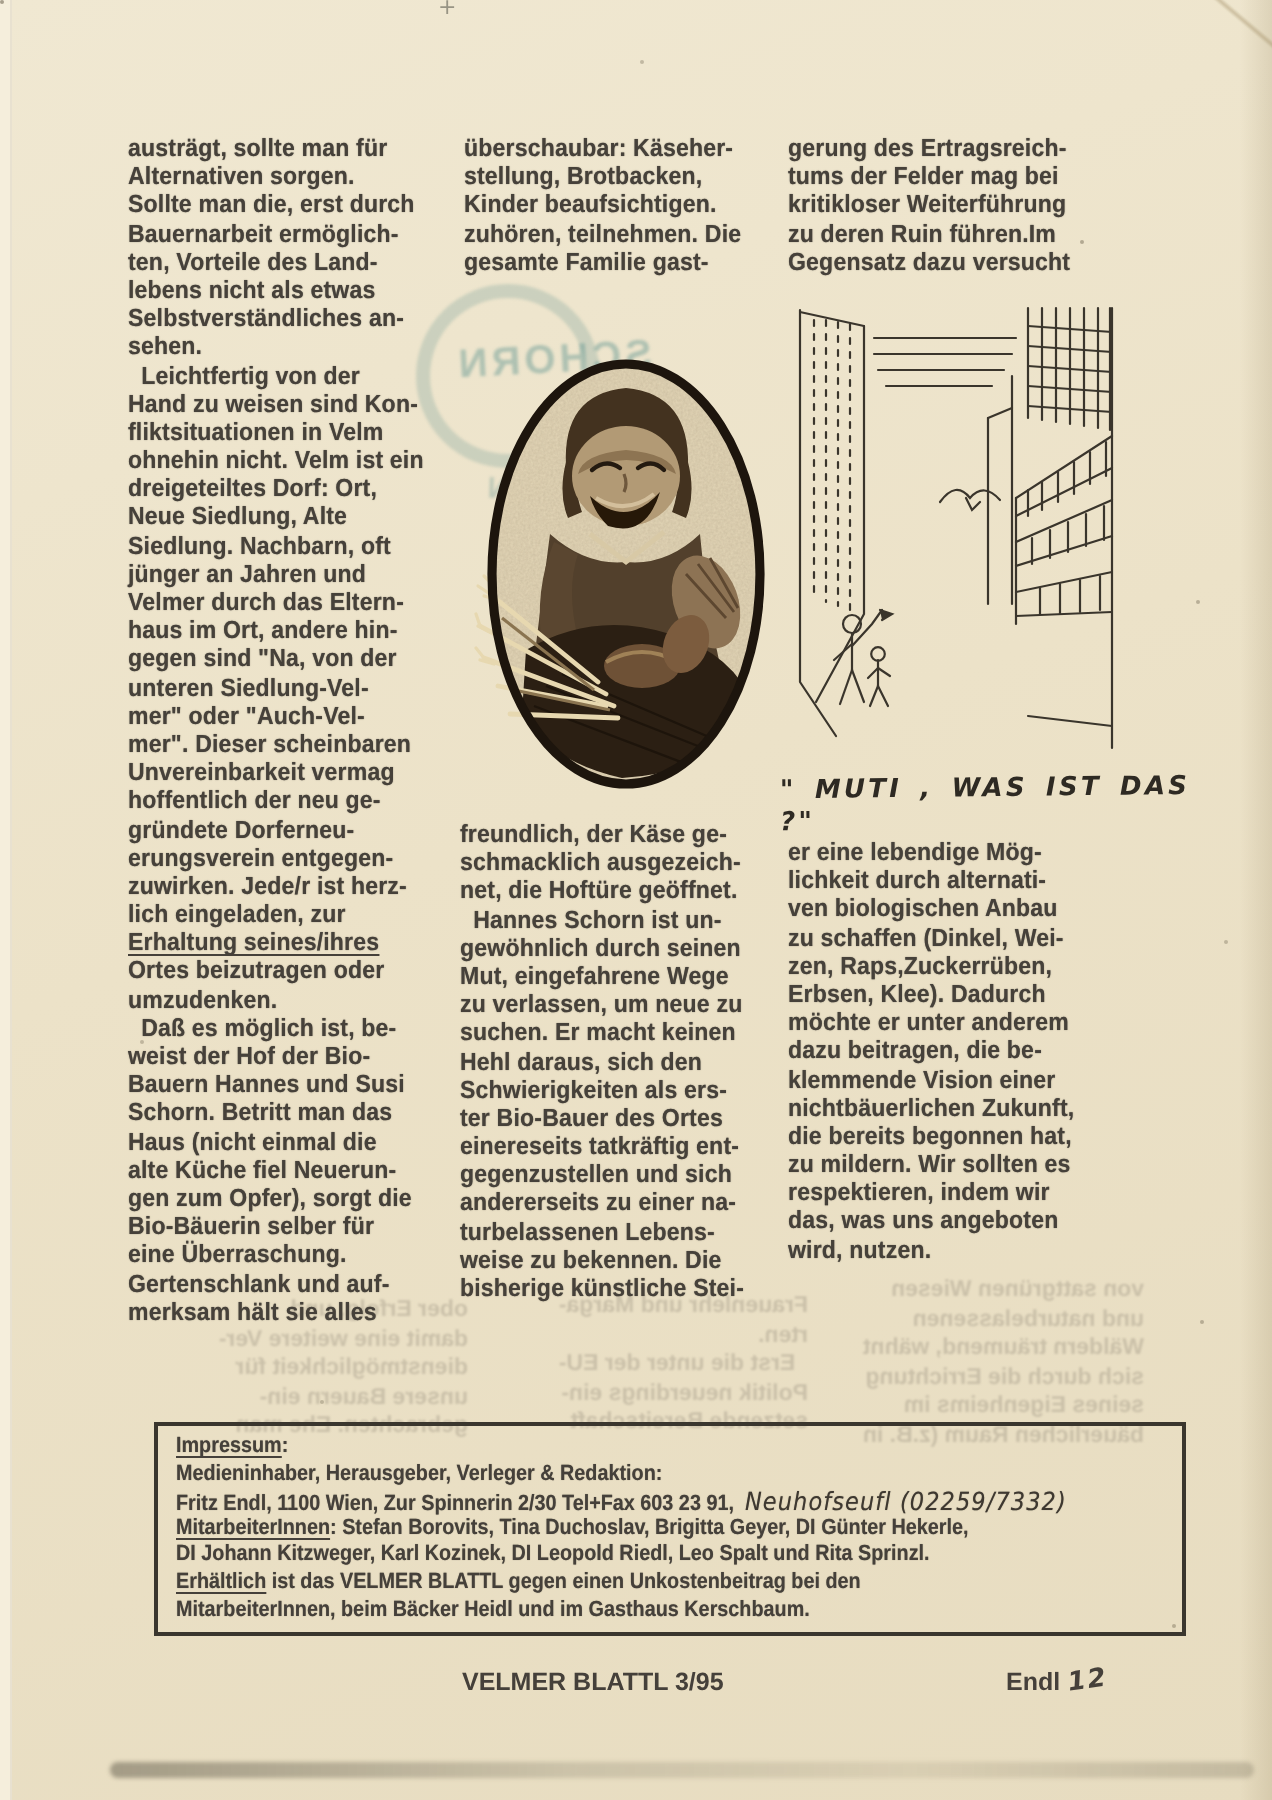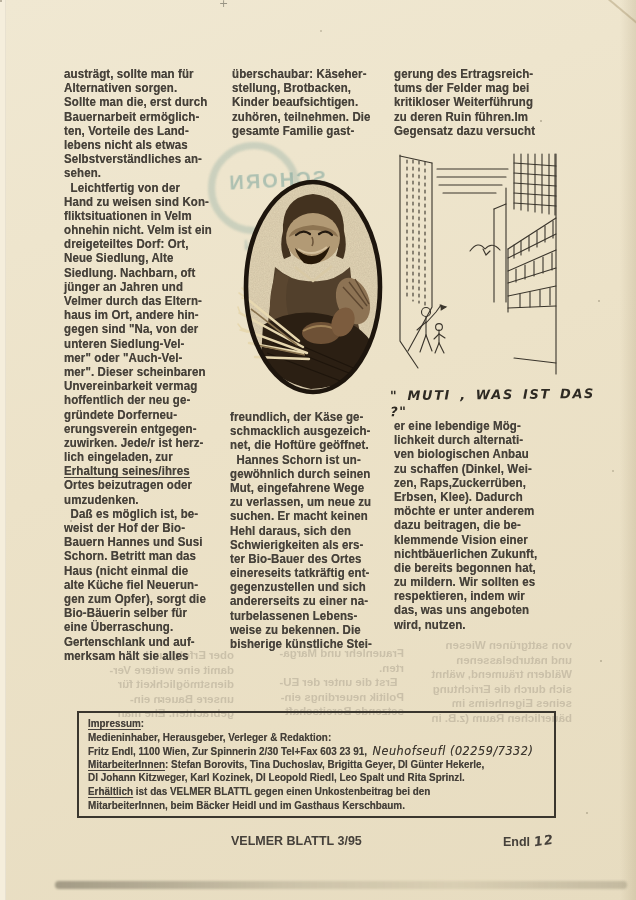--- a/index.html
+++ b/index.html
@@ -8,21 +8,21 @@
         font-family:"Liberation Sans",sans-serif;}
   
   .col{position:absolute;font:700 12.4px/14.2px "Liberation Sans",sans-serif;
        color:#46413a;letter-spacing:.1px;transform:scaleX(.93);transform-origin:0 0;
        text-shadow:0 0 .6px rgba(70,65,55,.7);}
   .col .ln{white-space:pre;height:14.2px;}
   .u{text-decoration:underline;text-underline-offset:2px;}
   .hand{font-family:"DejaVu Sans",sans-serif;font-style:italic;font-weight:400;
         font-size:12.5px;letter-spacing:.6px;color:#3e3830;}
   
-  .imp{position:absolute;left:77px;top:711px;width:479px;box-sizing:border-box;
+  .imp{position:absolute;left:77px;top:711px;width:516px;box-sizing:border-box;
        border:2px solid #3a362e;padding:4px 9px;
        font:700 11px/13.6px "Liberation Sans",sans-serif;color:#45403a;
        text-shadow:0 0 .5px rgba(70,65,55,.6);}
   .imp-inner{transform:scaleX(.9);transform-origin:0 0;}
   .imp .ln{white-space:pre;height:13.6px;}
   
   .caption{position:absolute;left:390px;top:387px;width:215px;
        font:italic 600 13px/16px "DejaVu Sans",sans-serif;color:#2e2a23;
        letter-spacing:1.6px;word-spacing:3px;transform:rotate(-.6deg);}
   

